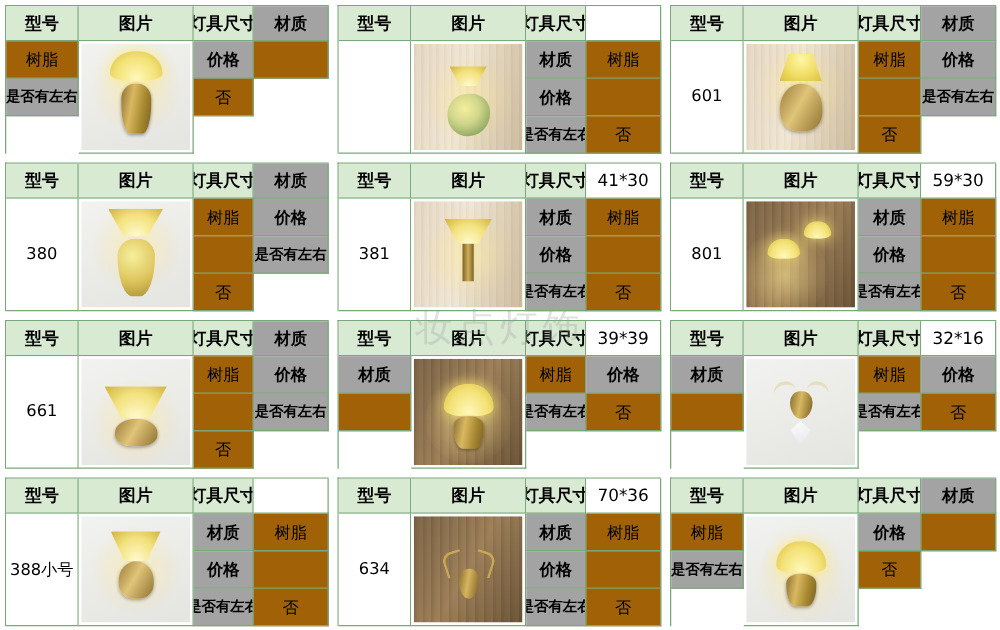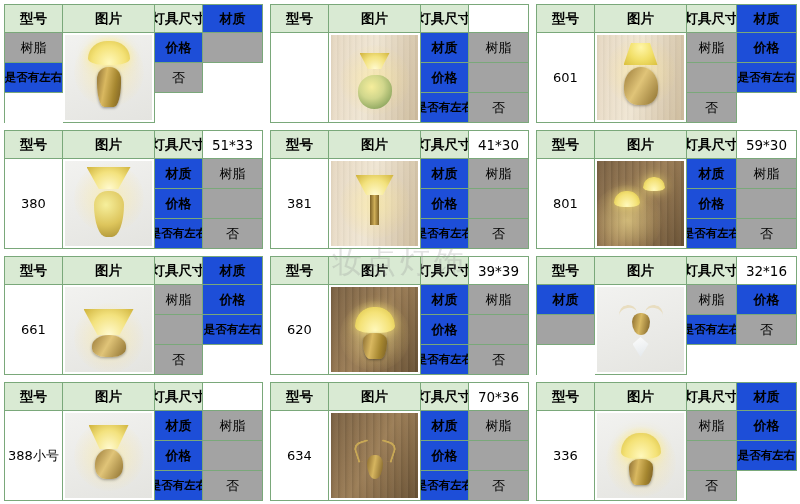--- a/index.html
+++ b/index.html
@@ -75,26 +75,26 @@
     font-size: 13px;
   }
   .photo {
     grid-row: 2 / 5;
     grid-column: 2 / 3;
     background: #ffffff;
     padding: 2px;
     box-sizing: border-box;
   }
   .lbl {
-    background: #1d4ed8;
+    background: #a3a3a3;
     font-weight: bold;
     font-size: 13px;
   }
   .val {
-    background: #a3a3a3;
+    background: #a16207;
     font-size: 13px;
   }
   .lbl-small {
     font-size: 11.5px;
   }
   
   .ph {
     width: 100%;
     height: 100%;
     position: relative;
@@ -345,21 +345,20 @@
           <div class="cell val"></div>
           <div class="cell lbl lbl-small">是否有左右</div>
           <div class="cell val">否</div>
         </div>
       </div>
       <div class="card">
         <div class="card-inner">
           <div class="cell head">型号</div>
           <div class="cell head">图片</div>
           <div class="cell head-size">灯具尺寸</div>
-          <div class="cell size-val">51*33</div>
           <div class="cell model">380</div>
           <div class="cell photo">
             <div class="ph">
               <div class="ph-wall plain"></div>
               <div class="glow" style="top:2px"></div>
               <div class="lamp" style="top:6px">
                 <div class="shade-flare"></div>
                 <div style="width:30px;height:46px;margin:2px auto 0;background:radial-gradient(circle at 40% 30%, #f6ef9c, #ddc55c 55%, #a98f32 100%);border-radius:45% 45% 40% 40% / 30% 30% 70% 70%"></div>
               </div>
             </div>
@@ -447,21 +446,20 @@
           <div class="cell lbl lbl-small">是否有左右</div>
           <div class="cell val">否</div>
         </div>
       </div>
       <div class="card">
         <div class="card-inner">
           <div class="cell head">型号</div>
           <div class="cell head">图片</div>
           <div class="cell head-size">灯具尺寸</div>
           <div class="cell size-val">39*39</div>
-          <div class="cell model">620</div>
           <div class="cell photo">
             <div class="ph">
               <div class="ph-wall dark"></div>
               <div class="glow" style="top:14px"></div>
               <div class="lamp" style="top:20px">
                 <div class="shade-bell" style="width:40px;height:26px"></div>
                 <div class="body-brass" style="height:26px"></div>
               </div>
             </div>
           </div>
@@ -546,21 +544,20 @@
           <div class="cell val"></div>
           <div class="cell lbl lbl-small">是否有左右</div>
           <div class="cell val">否</div>
         </div>
       </div>
       <div class="card">
         <div class="card-inner">
           <div class="cell head">型号</div>
           <div class="cell head">图片</div>
           <div class="cell head-size">灯具尺寸</div>
-          <div class="cell model">336</div>
           <div class="cell photo">
             <div class="ph">
               <div class="ph-wall plain"></div>
               <div class="glow" style="top:14px"></div>
               <div class="lamp" style="top:20px">
                 <div class="shade-bell" style="width:40px;height:26px"></div>
                 <div class="body-brass" style="height:26px"></div>
               </div>
             </div>
           </div>

